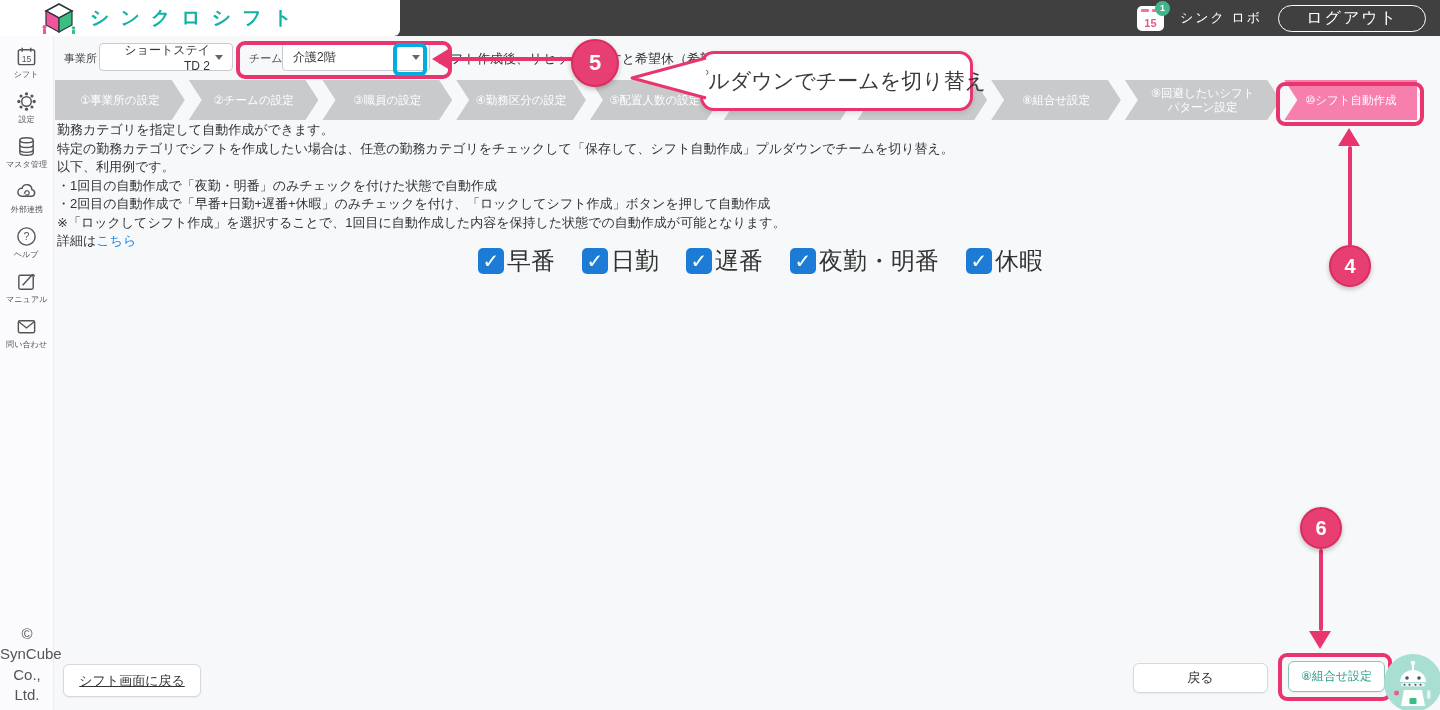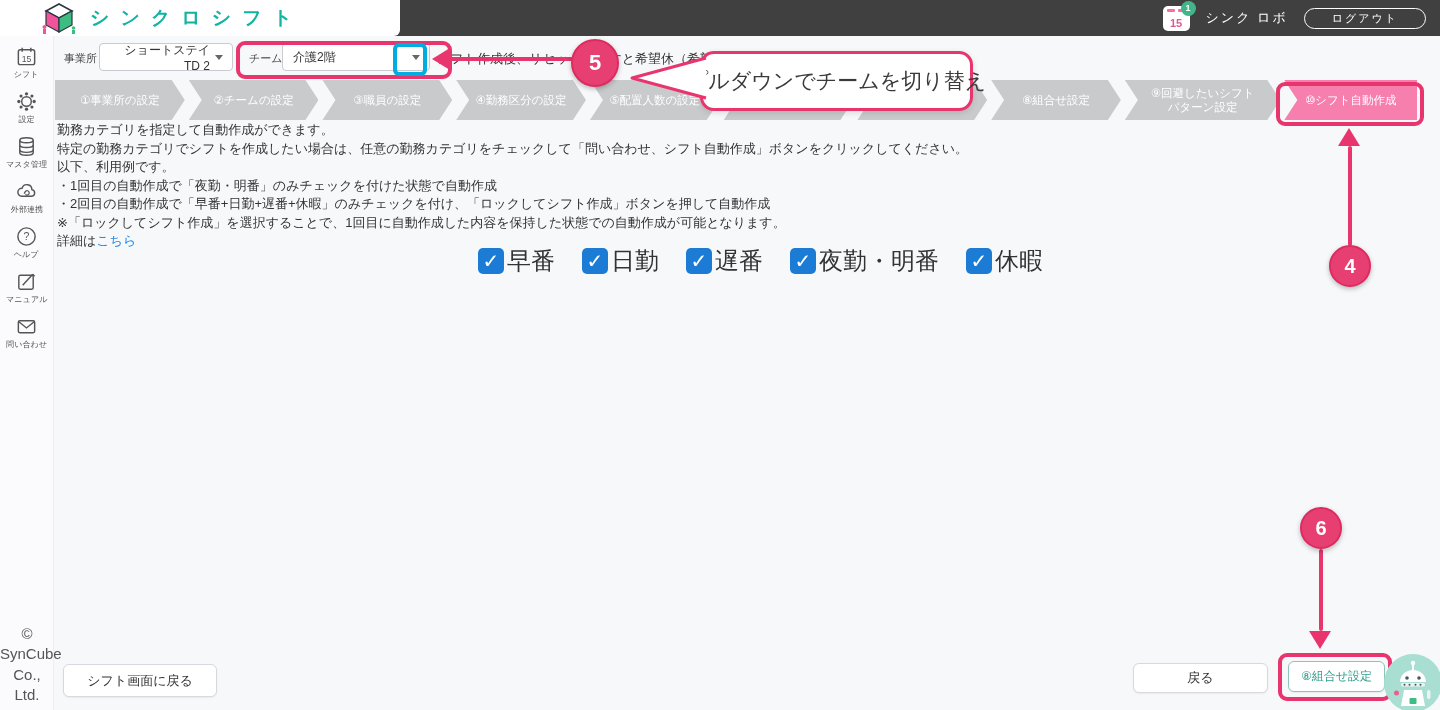--- a/index.html
+++ b/index.html
@@ -19,21 +19,21 @@
   #logo-text { margin-left:14px; font-size:19px; font-weight:bold; color:#12B3A2; letter-spacing:11px; white-space:nowrap; }
   #header-right { position:absolute; right:14px; top:0; height:36px; display:flex; align-items:center; gap:16px; }
   #header-cal { position:relative; width:27px; height:25px; background:#fff; border-radius:5px; }
   #header-cal .cal-top { position:absolute; left:4px; top:3px; right:4px; height:3px; display:flex; gap:3px; }
   #header-cal .cal-top i { flex:1; background:#F470A3; border-radius:1px; }
   #header-cal .cal-num { position:absolute; left:0; right:0; bottom:2px; text-align:center; font-size:11px; font-weight:bold; color:#E05A92; }
   #header-badge { position:absolute; right:-6px; top:-5px; width:15px; height:15px; border-radius:50%;
     background:#43B58B; color:#fff; font-size:9px; font-weight:bold; display:flex; align-items:center; justify-content:center; }
   #robot-label { color:#fff; font-size:13px; letter-spacing:2px; }
   #logout-btn { border:1.5px solid #fff; border-radius:15px; background:transparent; color:#fff;
-    font-size:11px; letter-spacing:2px; padding:2px 27px; cursor:pointer; font-family:inherit; }
+    font-size:16px; letter-spacing:2px; padding:2px 27px; cursor:pointer; font-family:inherit; }
 
   
   #sidebar { position:absolute; left:0; top:36px; width:54px; height:674px; background:#FBFBFD; border-right:1px solid #EEEEF2; z-index:5; }
   .side-item { display:flex; flex-direction:column; align-items:center; margin-top:9px; cursor:pointer; }
   .side-item svg { width:23px; height:23px; }
   .side-label { font-size:8.5px; color:#555; margin-top:1px; white-space:nowrap; transform:scale(.95); }
   #copyright { position:absolute; left:0; bottom:5px; width:54px; text-align:center; font-size:15px; color:#555; line-height:1.35; }
 
   
   .filter-label { position:absolute; font-size:11px; color:#444; top:51px; }
@@ -67,21 +67,21 @@
   
   #categories { position:absolute; left:478px; top:245px; display:flex; gap:27px; align-items:center; z-index:1; }
   .cat { display:flex; align-items:center; gap:3px; font-size:24px; color:#333; cursor:pointer; }
   .checkbox { width:26px; height:26px; background:#1C7CD5; border-radius:5px; color:#fff;
     font-size:20px; font-weight:bold; display:flex; align-items:center; justify-content:center; }
 
   
   .btn { position:absolute; background:#fff; border:1px solid #D8D8DE; border-radius:6px; font-size:13px; color:#333;
     display:flex; align-items:center; justify-content:center; cursor:pointer; box-shadow:0 1px 2px rgba(0,0,0,.06);
     font-family:inherit; }
-  #btn-return-shift { left:63px; top:664px; width:154px; height:33px; }
+  #btn-return-shift { left:63px; top:664px; width:138px; height:33px;text-decoration:underline; }
   #btn-back { left:1133px; top:663px; width:135px; height:30px; }
   #btn-auto { left:1288px; top:661px; width:97px; height:31px; border:1px solid #8CC5B8; color:#2E9E8C; font-size:12px; }
   #robot-avatar { position:absolute; left:1384px; top:654px; width:58px; height:58px; z-index:56; }
 
   
   .ann-rect { position:absolute; border:4px solid #E9356D; border-radius:9px; z-index:50; pointer-events:none; }
   #rect-team { left:236px; top:41px; width:216px; height:38px; }
   #rect-caret { left:393px; top:43px; width:34px; height:33px; border-color:#00ACE0; border-radius:6px; z-index:52; }
   #rect-step10 { left:1276px; top:82px; width:148px; height:44px; }
   #rect-autobtn { left:1278px; top:653px; width:114px; height:48px; }
@@ -252,21 +252,21 @@
     <span>⑨回避したいシフト</span>
       <span>パターン設定</span>
   </div>
   <div class="step step--last step--active w134">
       <span>⑩シフト自動作成</span>
     </div>
 </div>
 
 <div id="desc">
   <div class="line">勤務カテゴリを指定して自動作成ができます。</div>
-  <div class="line">特定の勤務カテゴリでシフトを作成したい場合は、任意の勤務カテゴリをチェックして「問い合わせ、シフト自動作成」ボタンをクリックしてください。</div>
+  <div class="line">特定の勤務カテゴリでシフトを作成したい場合は、任意の勤務カテゴリをチェックして「保存して、シフト自動作成」プルダウンでチームを切り替え。</div>
   <div class="line">以下、利用例です。</div>
   <div class="line">・1回目の自動作成で「夜勤・明番」のみチェックを付けた状態で自動作成</div>
   <div class="line">・2回目の自動作成で「早番+日勤+遅番+休暇」のみチェックを付け、「ロックしてシフト作成」ボタンを押して自動作成</div>
   <div class="line">※「ロックしてシフト作成」を選択することで、1回目に自動作成した内容を保持した状態での自動作成が可能となります。</div>
   <div class="line">
     <span>詳細は</span><span id="detail-link">こちら</span>
   </div>
 </div>
 
 <div id="categories">

